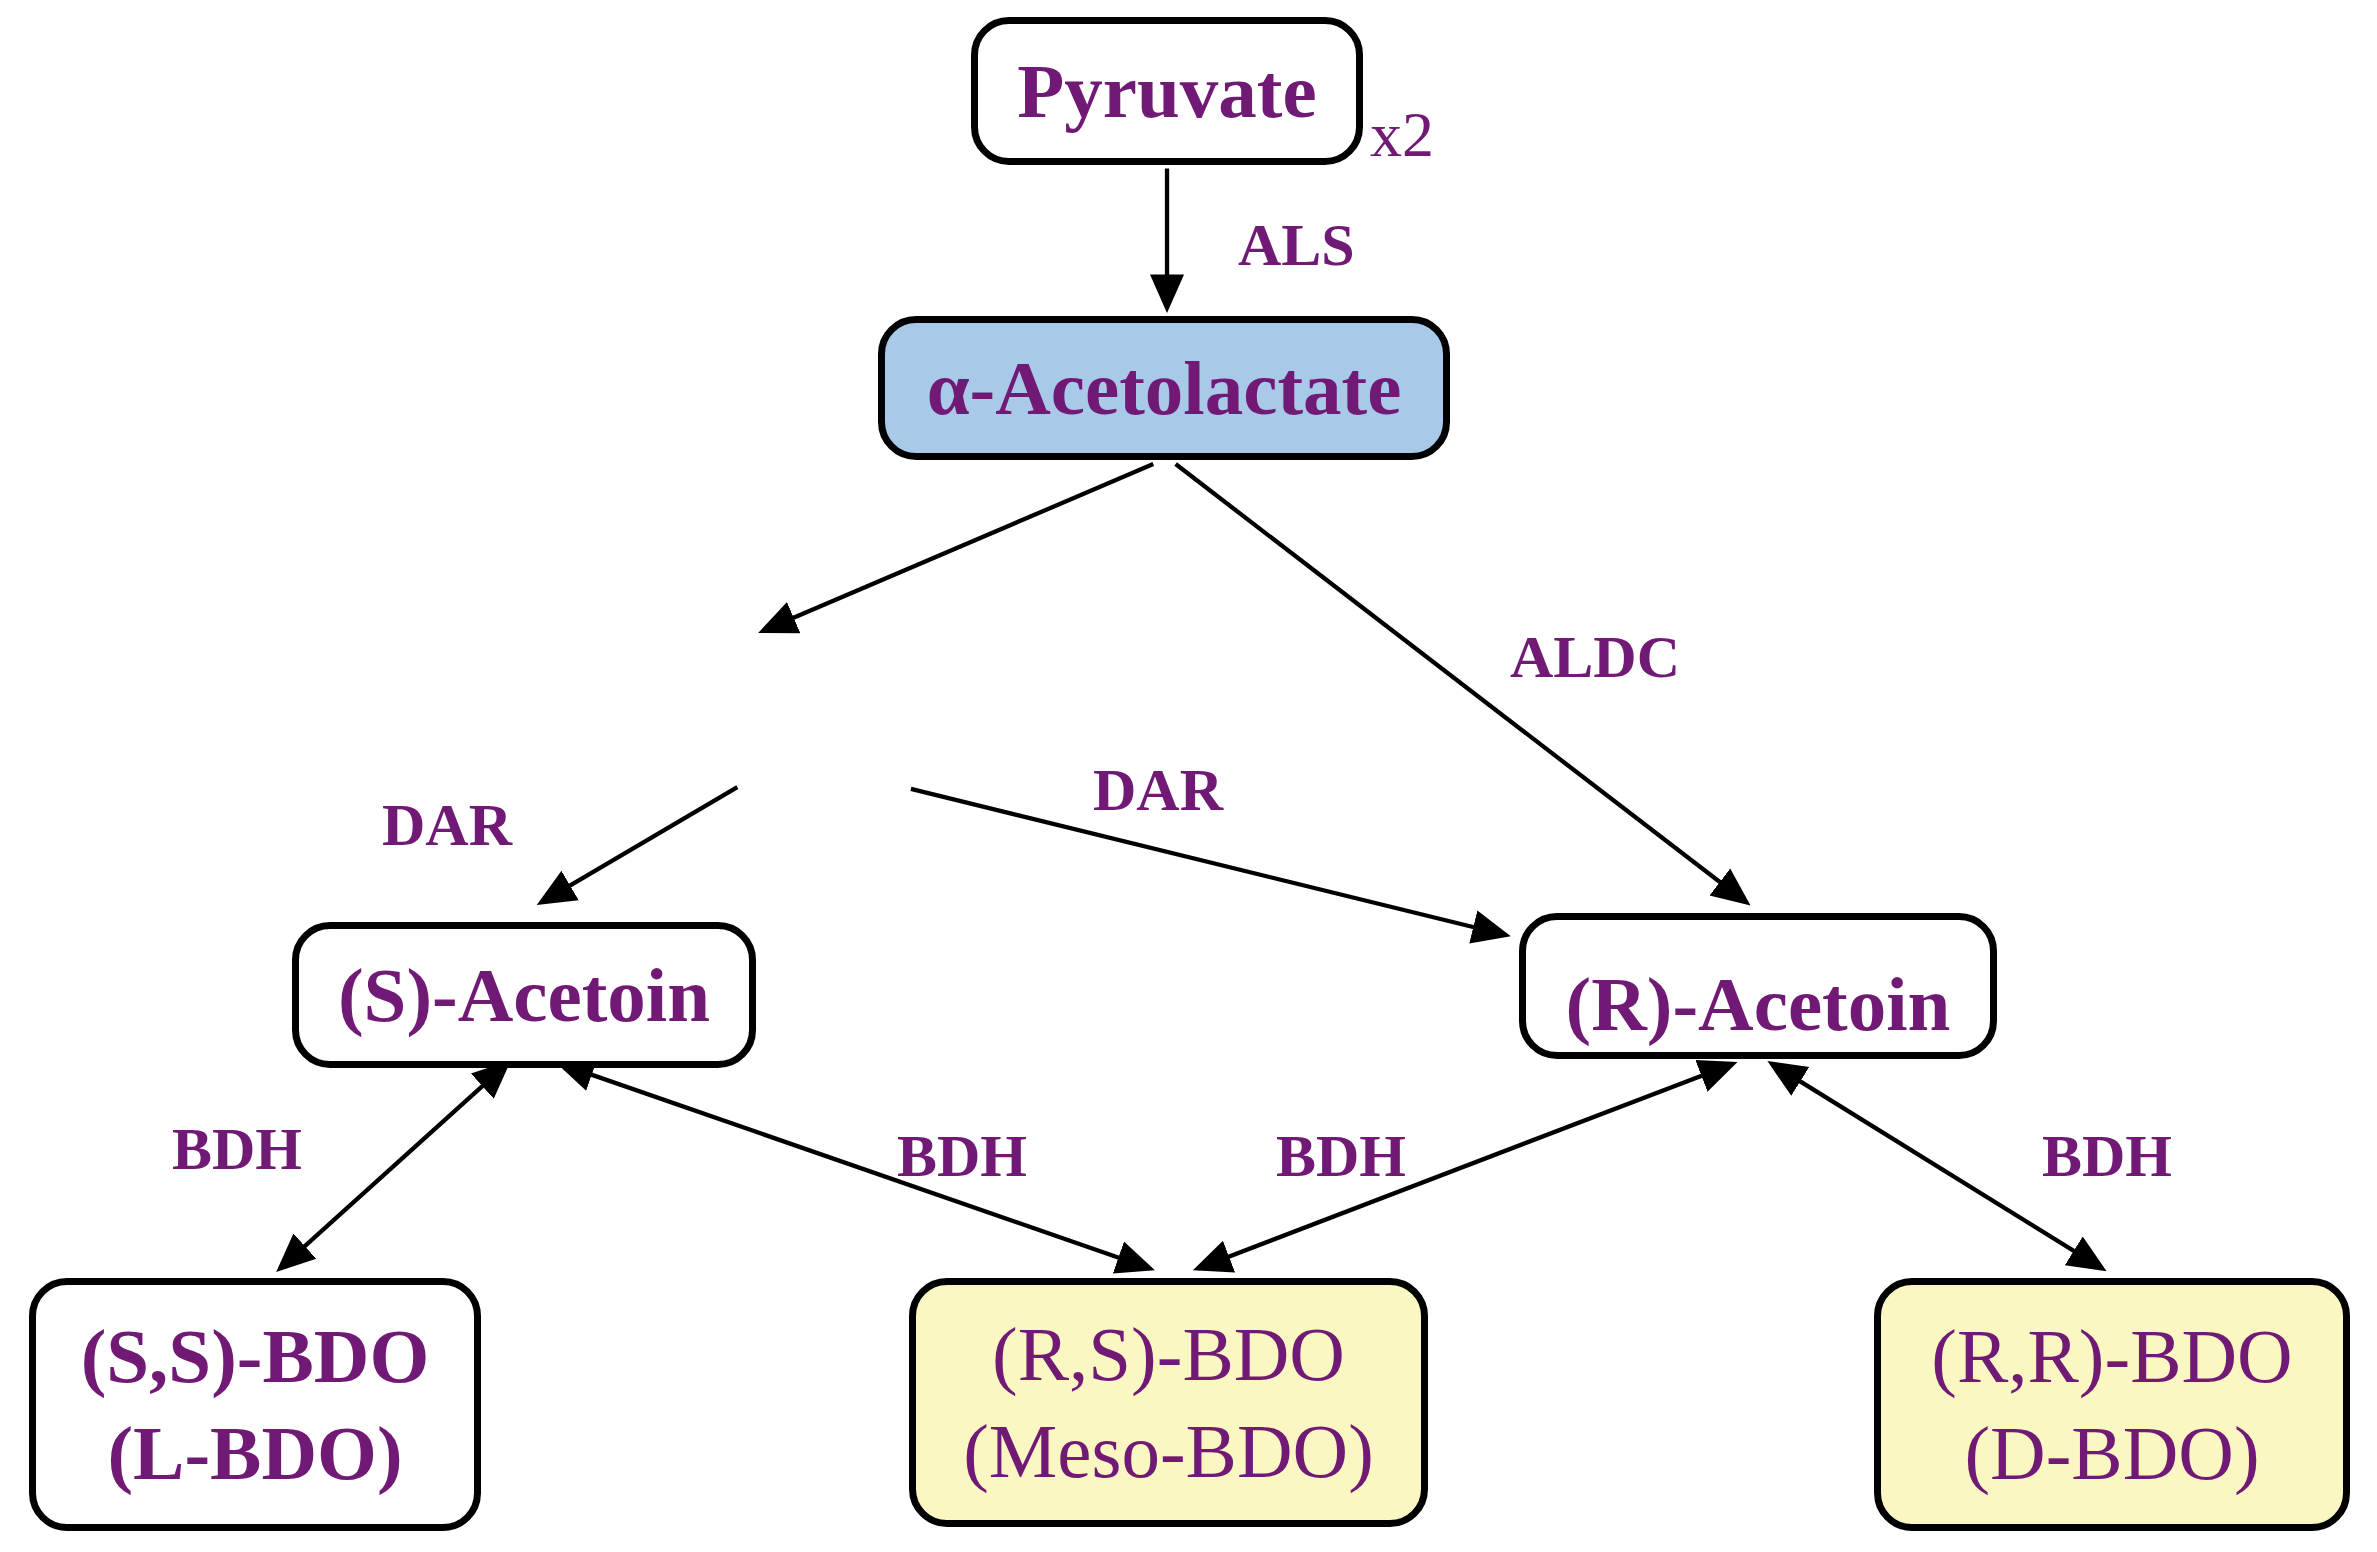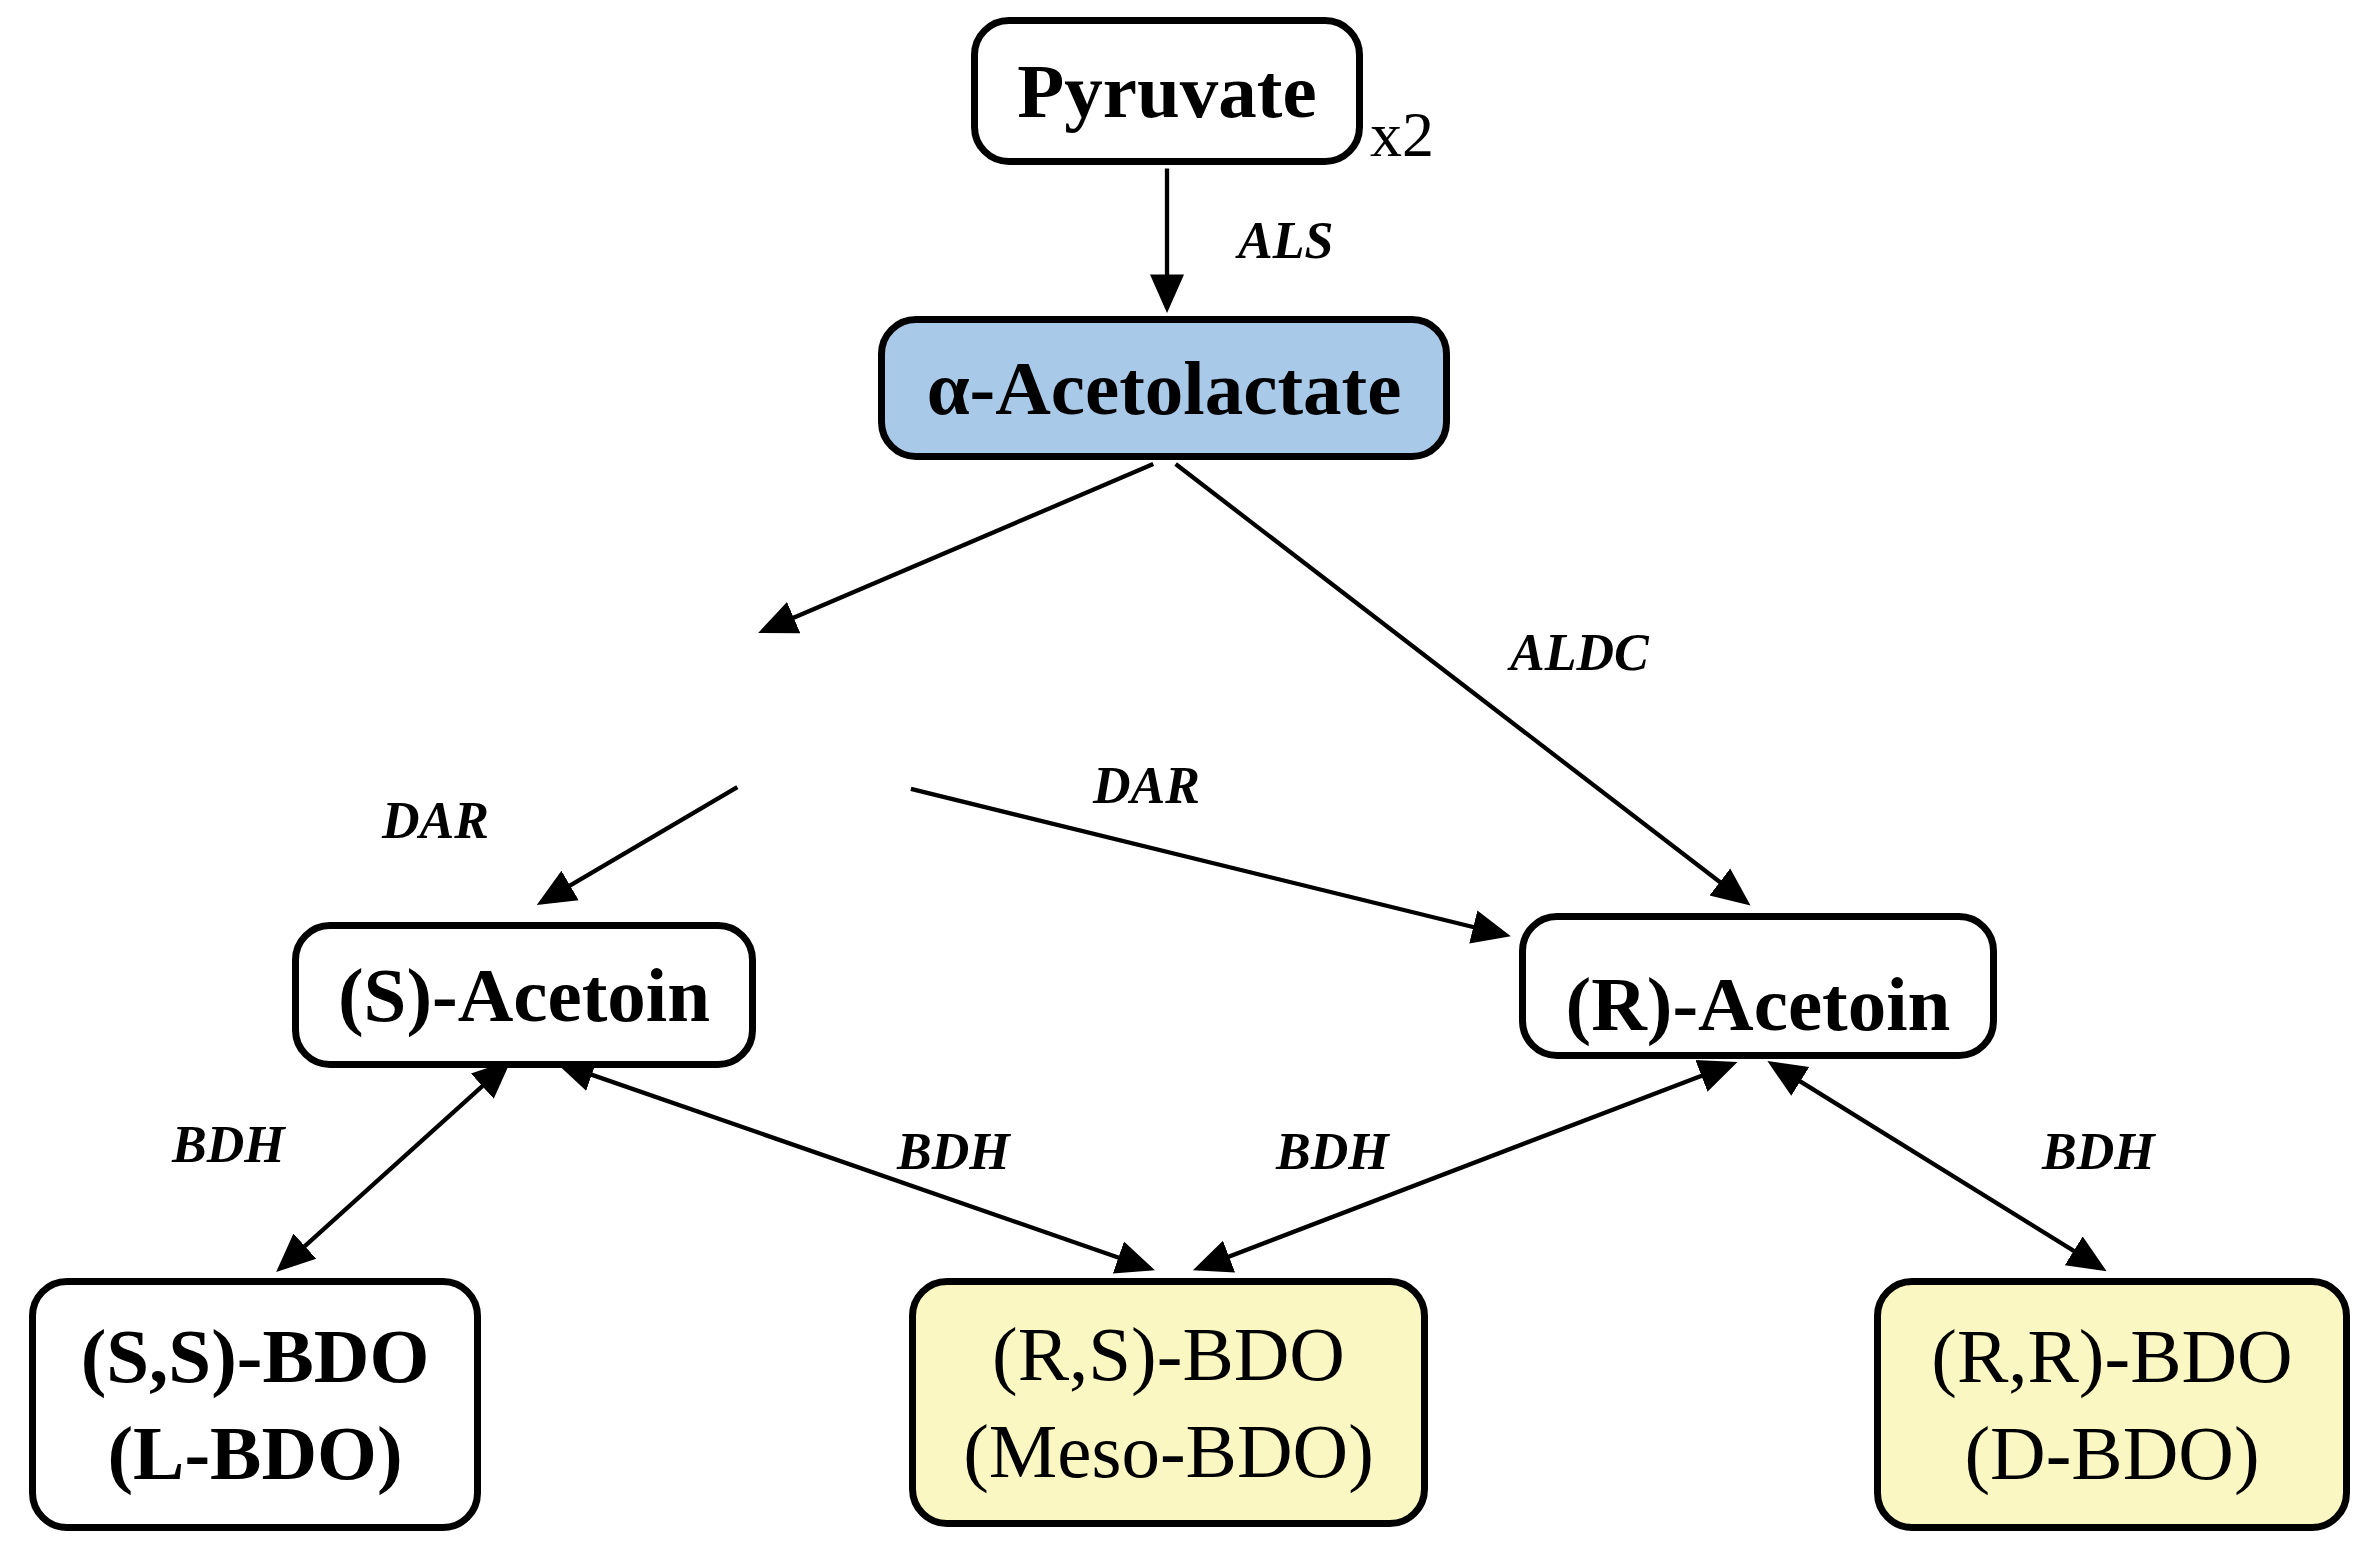--- a/index.html
+++ b/index.html
@@ -1,21 +1,21 @@
 <!DOCTYPE html>
 <html style="font-size:13.8px"><head>
 <meta charset="utf-8">
 <style>
   html,body{margin:0;padding:0;background:#ffffff;}
   .canvas{
     position:relative;
     width:2377px;height:1552px;
     background:#ffffff;
     font-family:"Liberation Serif", "DejaVu Serif", serif;
-    color:#000000;
+    color:#701a75;
     overflow:hidden;
   }
   .arrows{position:absolute;left:0;top:0;width:2377px;height:1552px;}
   .arrows line{stroke:#000;stroke-width:5;}
   .node{
     position:absolute;
     box-sizing:border-box;
     border:7.7px solid #000;
     border-radius:38px;
     background:#ffffff;
@@ -27,24 +27,23 @@
     font-weight:700;
     font-size:77px;
     line-height:1.25;
     white-space:nowrap;
   }
   .node.blue{background:#A9C9E9;}
   .node.yellow{background:#FAF7C3;font-weight:400;text-align:right;}
   .enzyme{
     position:absolute;
     font-weight:700;
-    font-size:52px;
+    font-size:60px;
     line-height:1;
     white-space:nowrap;
-    font-style:italic;
   }
   .multiplier{
     position:absolute;
     font-weight:400;
     font-size:64px;
     line-height:1;
   }
 </style>
 </head>
 <body>

